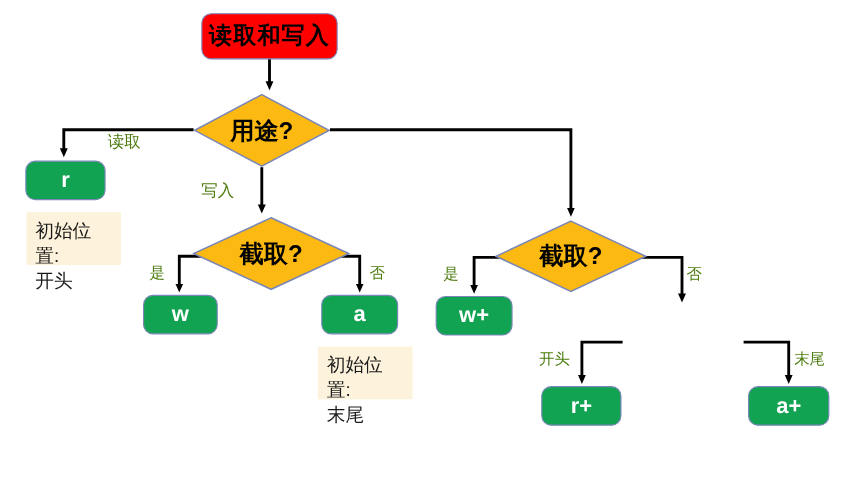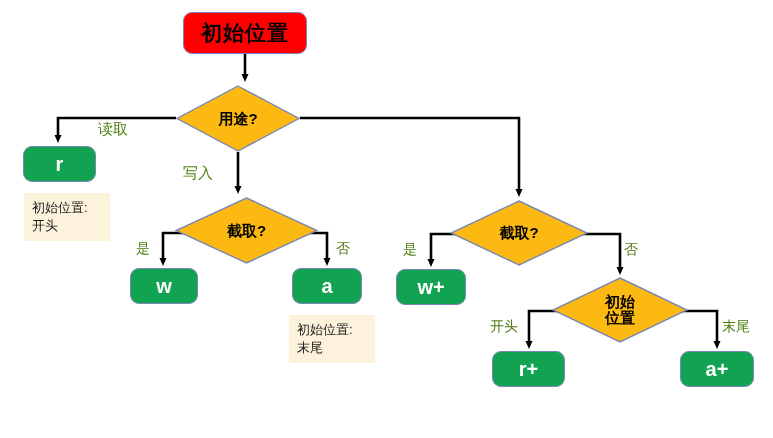--- a/index.html
+++ b/index.html
@@ -58,30 +58,30 @@
     left: 0;
     top: 0;
     width: 100%;
     height: 100%;
   }
   .diamond .dlabel {
     position: relative;
     z-index: 2;
     color: #000000;
     font-weight: bold;
-    font-size: 15px;
+    font-size: 22px;
     line-height: 1.05;
     white-space: pre-line;
   }
   
   .note {
     position: absolute;
     background: #fdf2dc;
     color: #1a1a1a;
-    font-size: 13px;
+    font-size: 17px;
     line-height: 1.35;
     padding: 6px 8px 7px 8px;
     box-sizing: border-box;
     white-space: pre-line;
     text-align: left;
     font-weight: normal;
   }
   
   .edge-label {
     position: absolute;
@@ -124,21 +124,21 @@
 
       <path d="M578,234 L620,234 L620,271" marker-end="url(#arrow)"></path>
 
       <path d="M566,311 L529,311 L529,345" marker-end="url(#arrow)"></path>
 
       <path d="M676,311 L717,311 L717,345" marker-end="url(#arrow)"></path>
     </g>
   </svg>
 
   <div class="node box red" style="left:183px; top:12px; width:124px; height:42px;">
-    <span>初始位置</span>
+    <span>读取和写入</span>
   </div>
 
   <div class="node diamond" style="left:176px; top:85px; width:124px; height:67px;">
     <svg class="shape" viewBox="0 0 124 67" preserveAspectRatio="none">
       <polygon points="62,1 123,33.5 62,66 1,33.5" fill="#fbb911" stroke="#7b86b8" stroke-width="1.4"></polygon>
     </svg>
     <span class="dlabel">用途?</span>
   </div>
 
   <div class="node box green" style="left:23px; top:146px; width:73px; height:36px;">
@@ -170,27 +170,20 @@
     <svg class="shape" viewBox="0 0 138 66" preserveAspectRatio="none">
       <polygon points="69,1 137,33 69,65 1,33" fill="#fbb911" stroke="#7b86b8" stroke-width="1.4"></polygon>
     </svg>
     <span class="dlabel">截取?</span>
   </div>
 
   <div class="node box green" style="left:396px; top:269px; width:70px; height:36px;">
     <span>w+</span>
   </div>
 
-  <div class="node diamond" style="left:552px; top:277px; width:136px; height:66px;">
-    <svg class="shape" viewBox="0 0 136 66" preserveAspectRatio="none">
-      <polygon points="68,1 135,33 68,65 1,33" fill="#fbb911" stroke="#7b86b8" stroke-width="1.4"></polygon>
-    </svg>
-    <span class="dlabel">初始
-位置</span>
-  </div>
 
   <div class="node box green" style="left:492px; top:351px; width:73px; height:36px;">
     <span>r+</span>
   </div>
 
   <div class="node box green" style="left:680px; top:351px; width:74px; height:36px;">
     <span>a+</span>
   </div>
 
   <div class="edge-label big" style="left:98px; top:120px;">读取</div>

